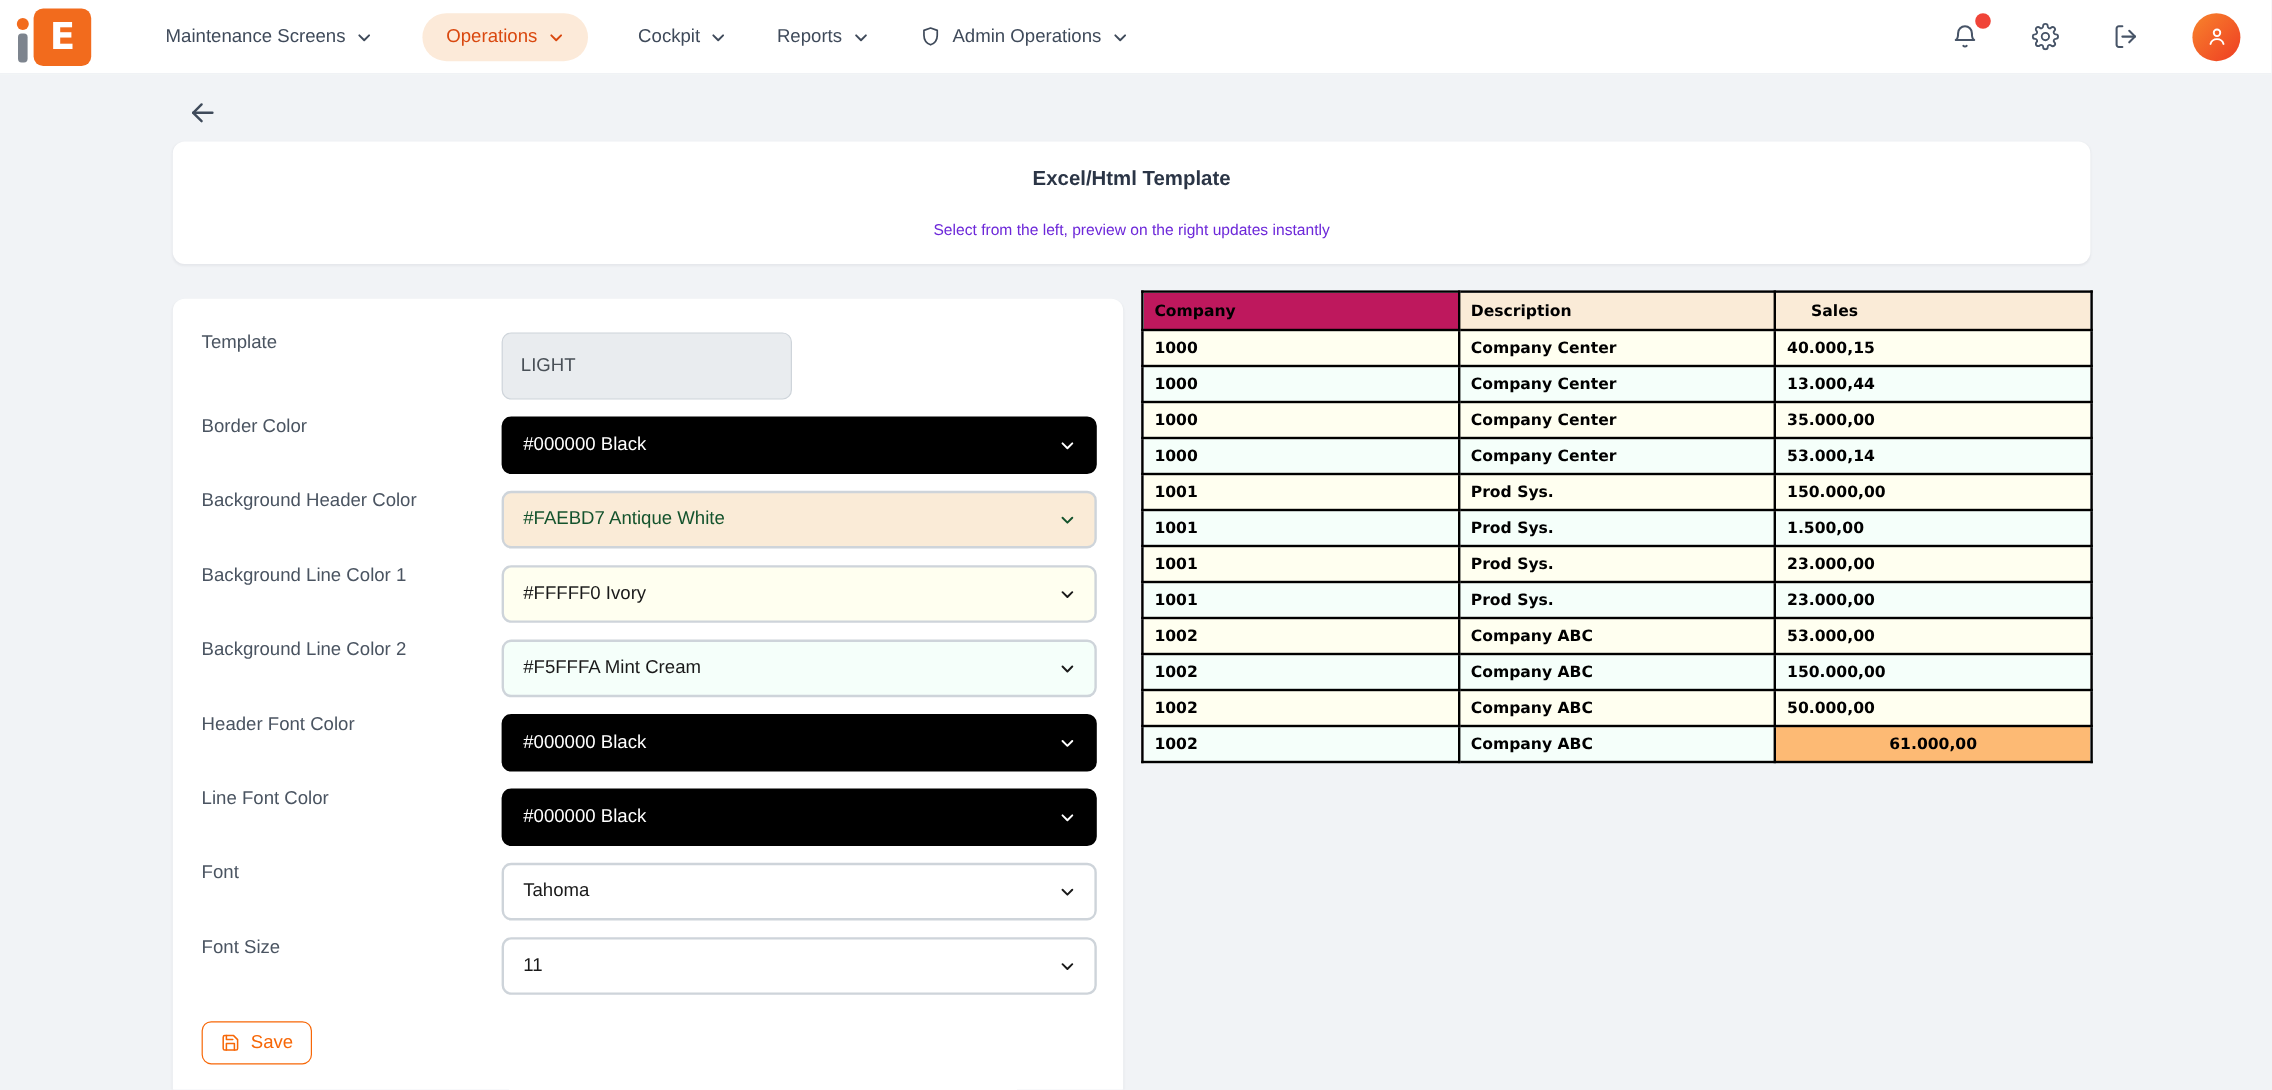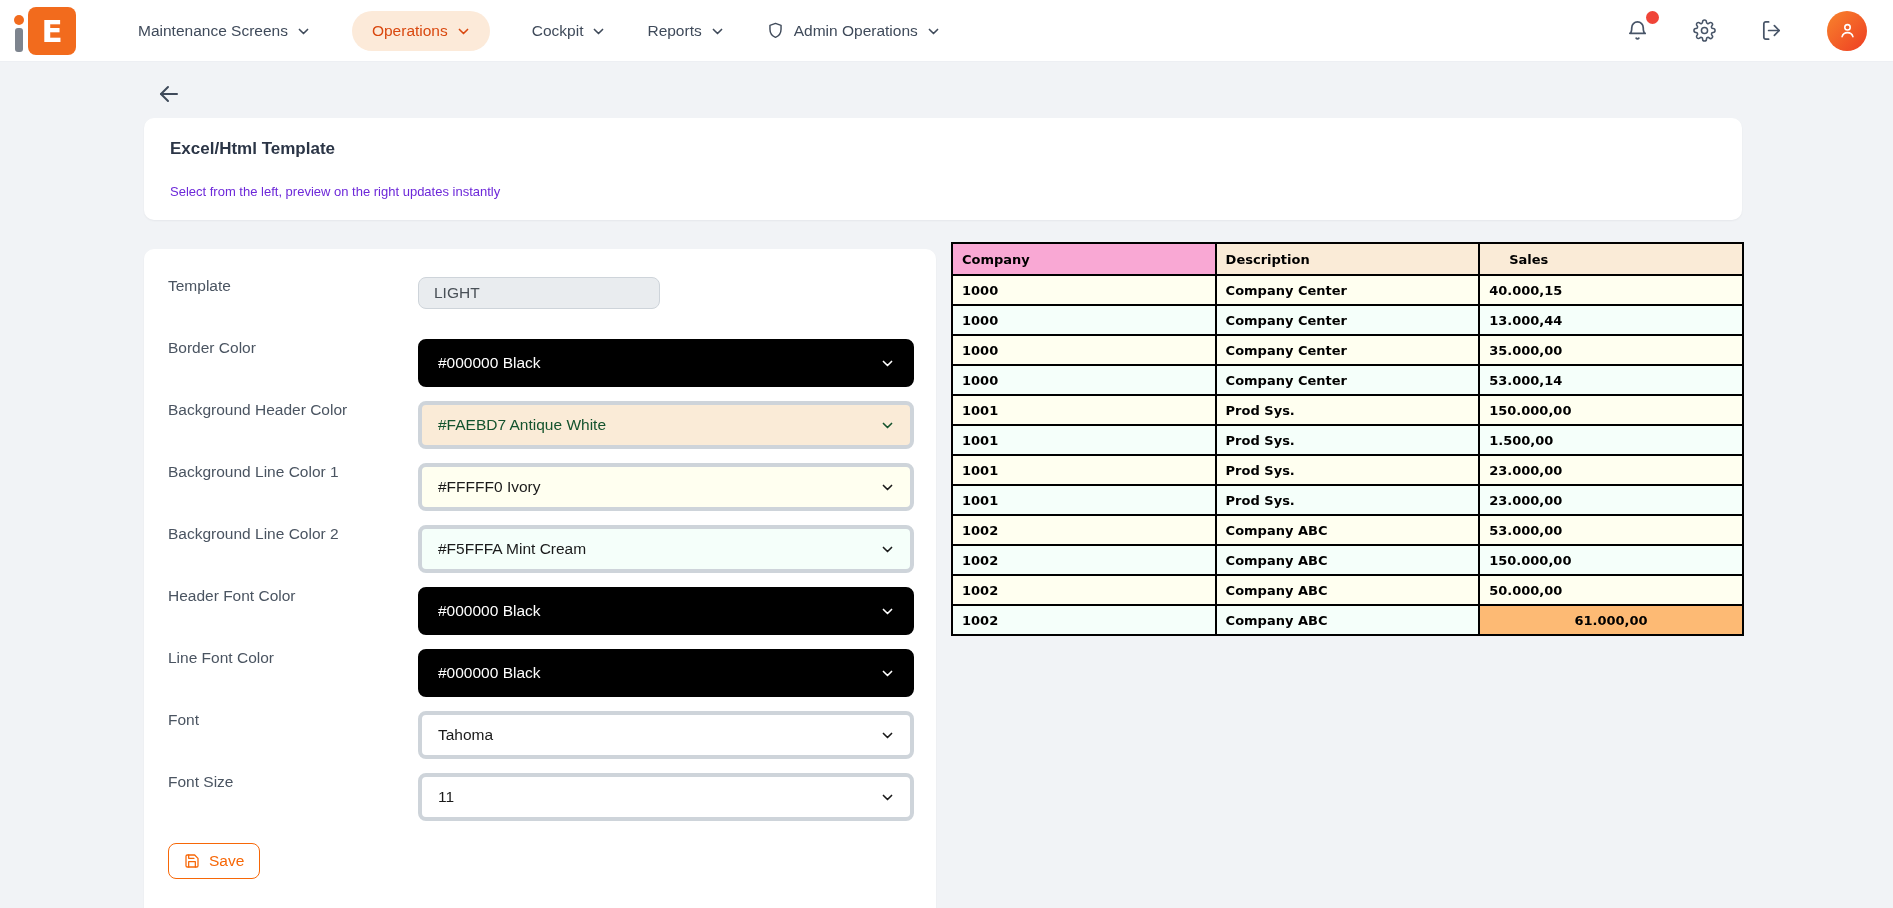--- a/index.html
+++ b/index.html
@@ -34,36 +34,36 @@
   .nav-dot { position:absolute; top:-8px; right:-10px; width:13px; height:13px; border-radius:50%; background:#f04438; }
   .avatar { width:40px; height:40px; border-radius:50%;
     background:linear-gradient(135deg,#f8842c,#ee3d23);
     display:flex; align-items:center; justify-content:center; cursor:pointer; }
 
   
   .main { padding:0 151px 0 144px; }
   .back-btn { margin:20px 0 0 13px; width:26px; height:24px; cursor:pointer; color:#3f4a5a; display:flex; }
 
   .header-card { margin-top:12px; background:#fff; border-radius:10px; padding:21px 26px;
-    box-shadow:0 1px 2px rgba(16,24,40,.05); }
+    box-shadow:0 1px 2px rgba(16,24,40,.05);text-align:center; }
   .page-title { font-size:17px; font-weight:bold; color:#2b3546; }
   .page-subtitle { margin-top:25px; font-size:13px; color:#6d28d9; }
 
   .content { display:flex; align-items:flex-start; margin-top:29px; }
 
   .form-card { width:792px; flex:none; background:#fff; border-radius:10px;
     padding:14px 22px 40px 24px; height:700px; box-shadow:0 1px 2px rgba(16,24,40,.05); }
   .form-row { display:flex; margin-top:14px; min-height:48px; }
   .form-label { width:250px; flex:none; font-size:15.5px; color:#4a5461; }
   .controls { flex:1; display:flex; gap:15px; }
-  .text-input { height:32px; border:1px solid #ced4da; border-radius:8px; padding:0 15px;
+  .text-input { height:56px; border:1px solid #ced4da; border-radius:8px; padding:0 15px;
     font-size:15.5px; color:#212529; font-family:inherit; background:#fff; outline:none; }
   .text-input.disabled { background:#e9ecef; color:#495057; }
   .ti-1 { width:242px; } .ti-2 { width:239px; }
-  .select { flex:1; height:48px; border:4px solid #14532d; border-radius:8px;
+  .select { flex:1; height:48px; border:2px solid #14532d; border-radius:8px;
     display:flex; align-items:center; justify-content:space-between; padding:0 16px;
     font-size:15.5px; font-weight:500; cursor:pointer; }
   .select .chev { flex:none; }
 
   .save-btn { margin-top:22px; display:inline-flex; align-items:center; gap:9px;
     border:1.5px solid #f76707; color:#f76707; background:#fff; border-radius:8px;
     padding:8px 15px; font-size:15.5px; cursor:pointer; font-family:inherit; }
 
   
   .preview { margin-left:15px; margin-top:-7px; }
@@ -265,21 +265,21 @@
 
     <div class="preview">
       <table>
         <colgroup>
             <col>
             <col>
             <col>
           </colgroup>
         <thead>
             <tr>
-              <th style="background: #f9a8d4;">Company</th>
+              <th style="background: #be185d;">Company</th>
               <th style="background: rgb(250, 235, 215);">Description</th>
               <th style="background: rgb(250, 235, 215); padding-left: 29px;">Sales</th>
             </tr>
           </thead>
         <tbody>
             <tr>
               <td style="background: rgb(255, 255, 240);">1000</td>
               <td style="background: rgb(255, 255, 240);">Company Center</td>
               <td style="background: rgb(255, 255, 240);">40.000,15</td>
             </tr>

